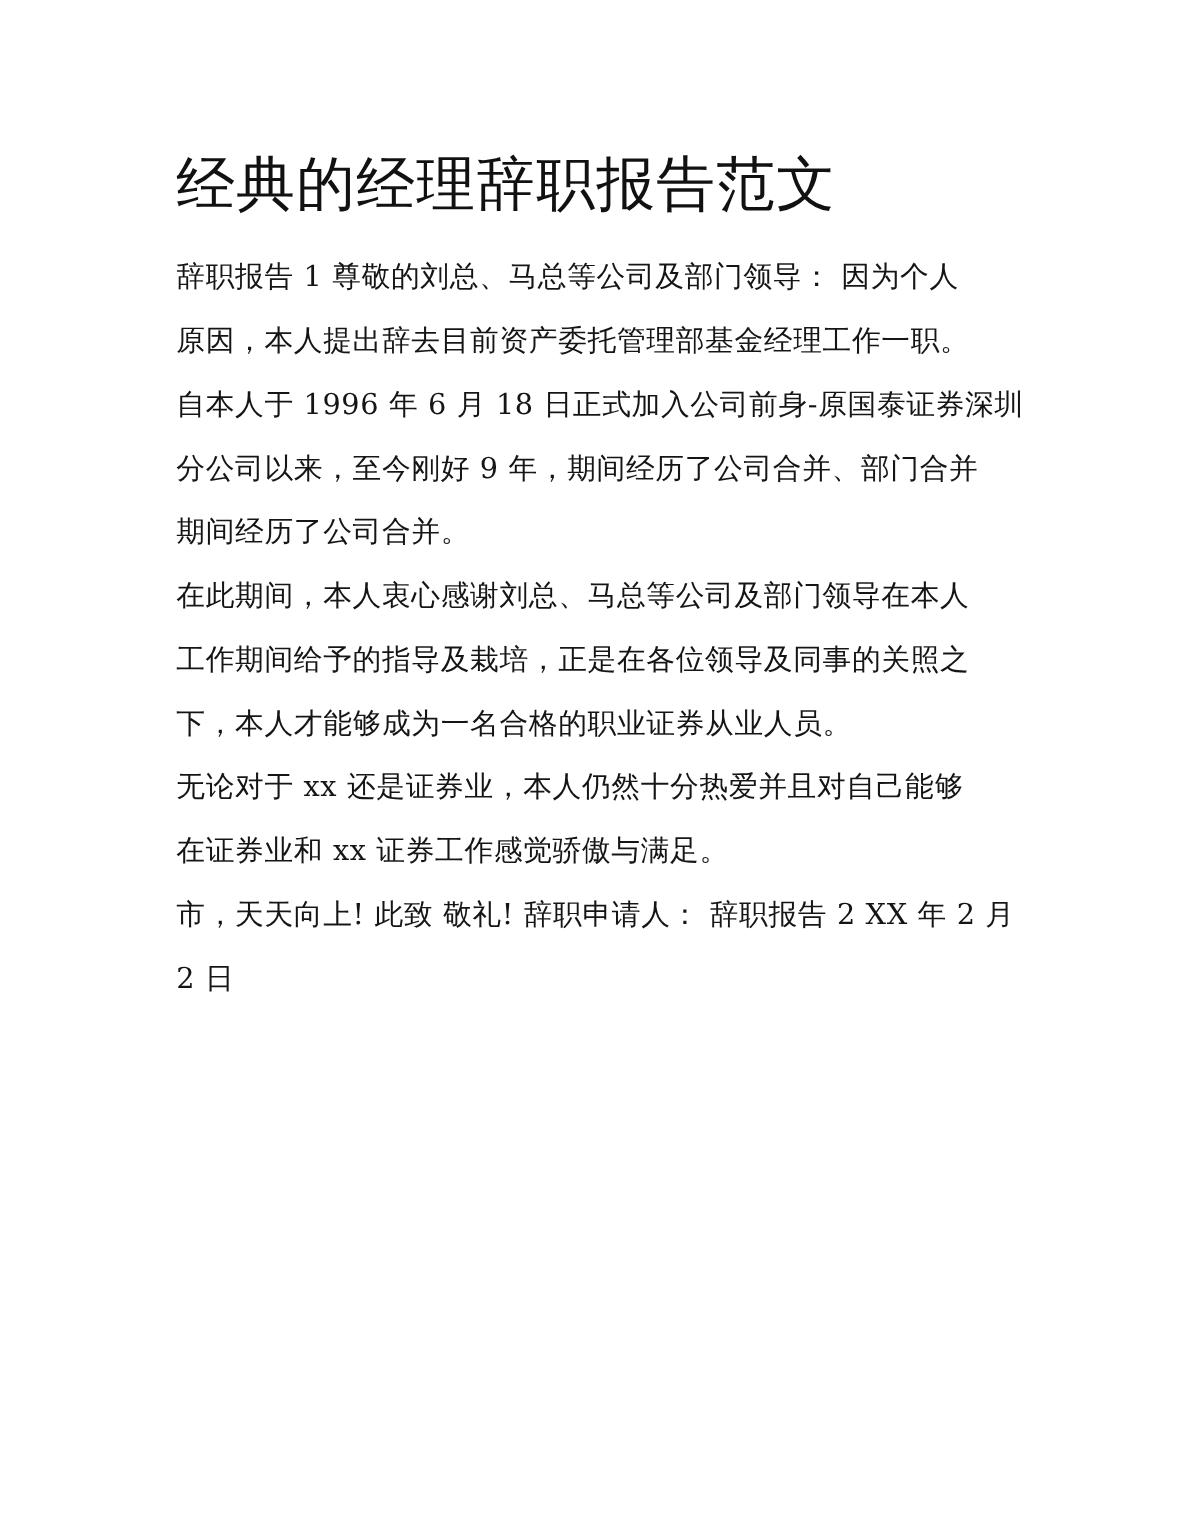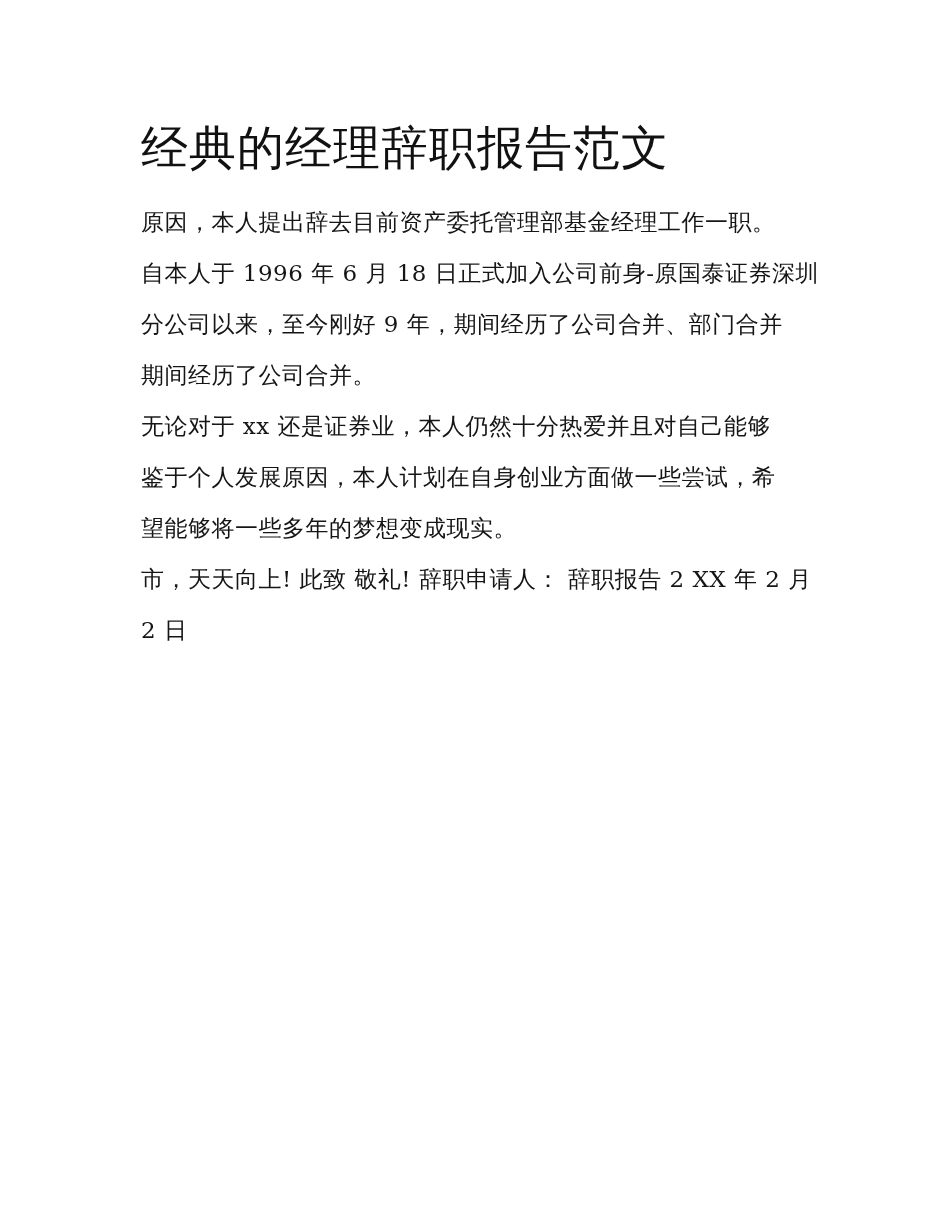--- a/index.html
+++ b/index.html
@@ -52,35 +52,38 @@
     }
   </style>
 </head>
 <body>
 
 <div class="page">
   <h1 class="title">经典的经理辞职报告范文</h1>
 
   <div class="body">
     <div class="paragraph">
+      <span class="line">辞职报告 1 尊敬的刘总、马总等公司及部门领导： 因为个人</span>
       <span class="line">原因，本人提出辞去目前资产委托管理部基金经理工作一职。</span>
       <span class="line">自本人于 1996 年 6 月 18 日正式加入公司前身-原国泰证券深圳</span>
       <span class="line">分公司以来，至今刚好 9 年，期间经历了公司合并、部门合并</span>
       <span class="line">期间经历了公司合并。</span>
     </div>
 
+    <div class="paragraph">
+      <span class="line">在此期间，本人衷心感谢刘总、马总等公司及部门领导在本人</span>
+      <span class="line">工作期间给予的指导及栽培，正是在各位领导及同事的关照之</span>
+      <span class="line">下，本人才能够成为一名合格的职业证券从业人员。</span>
+    </div>
 
     <div class="paragraph">
       <span class="line">无论对于 xx 还是证券业，本人仍然十分热爱并且对自己能够</span>
+      <span class="line">在证券业和 xx 证券工作感觉骄傲与满足。</span>
     </div>
 
-    <div class="paragraph">
-      <span class="line">鉴于个人发展原因，本人计划在自身创业方面做一些尝试，希</span>
-      <span class="line">望能够将一些多年的梦想变成现实。</span>
-    </div>
 
 
     <div class="paragraph">
       <span class="line">市，天天向上! 此致 敬礼! 辞职申请人： 辞职报告 2 XX 年 2 月</span>
       <span class="line">2 日</span>
     </div>
   </div>
 </div>
 
 </body></html>

